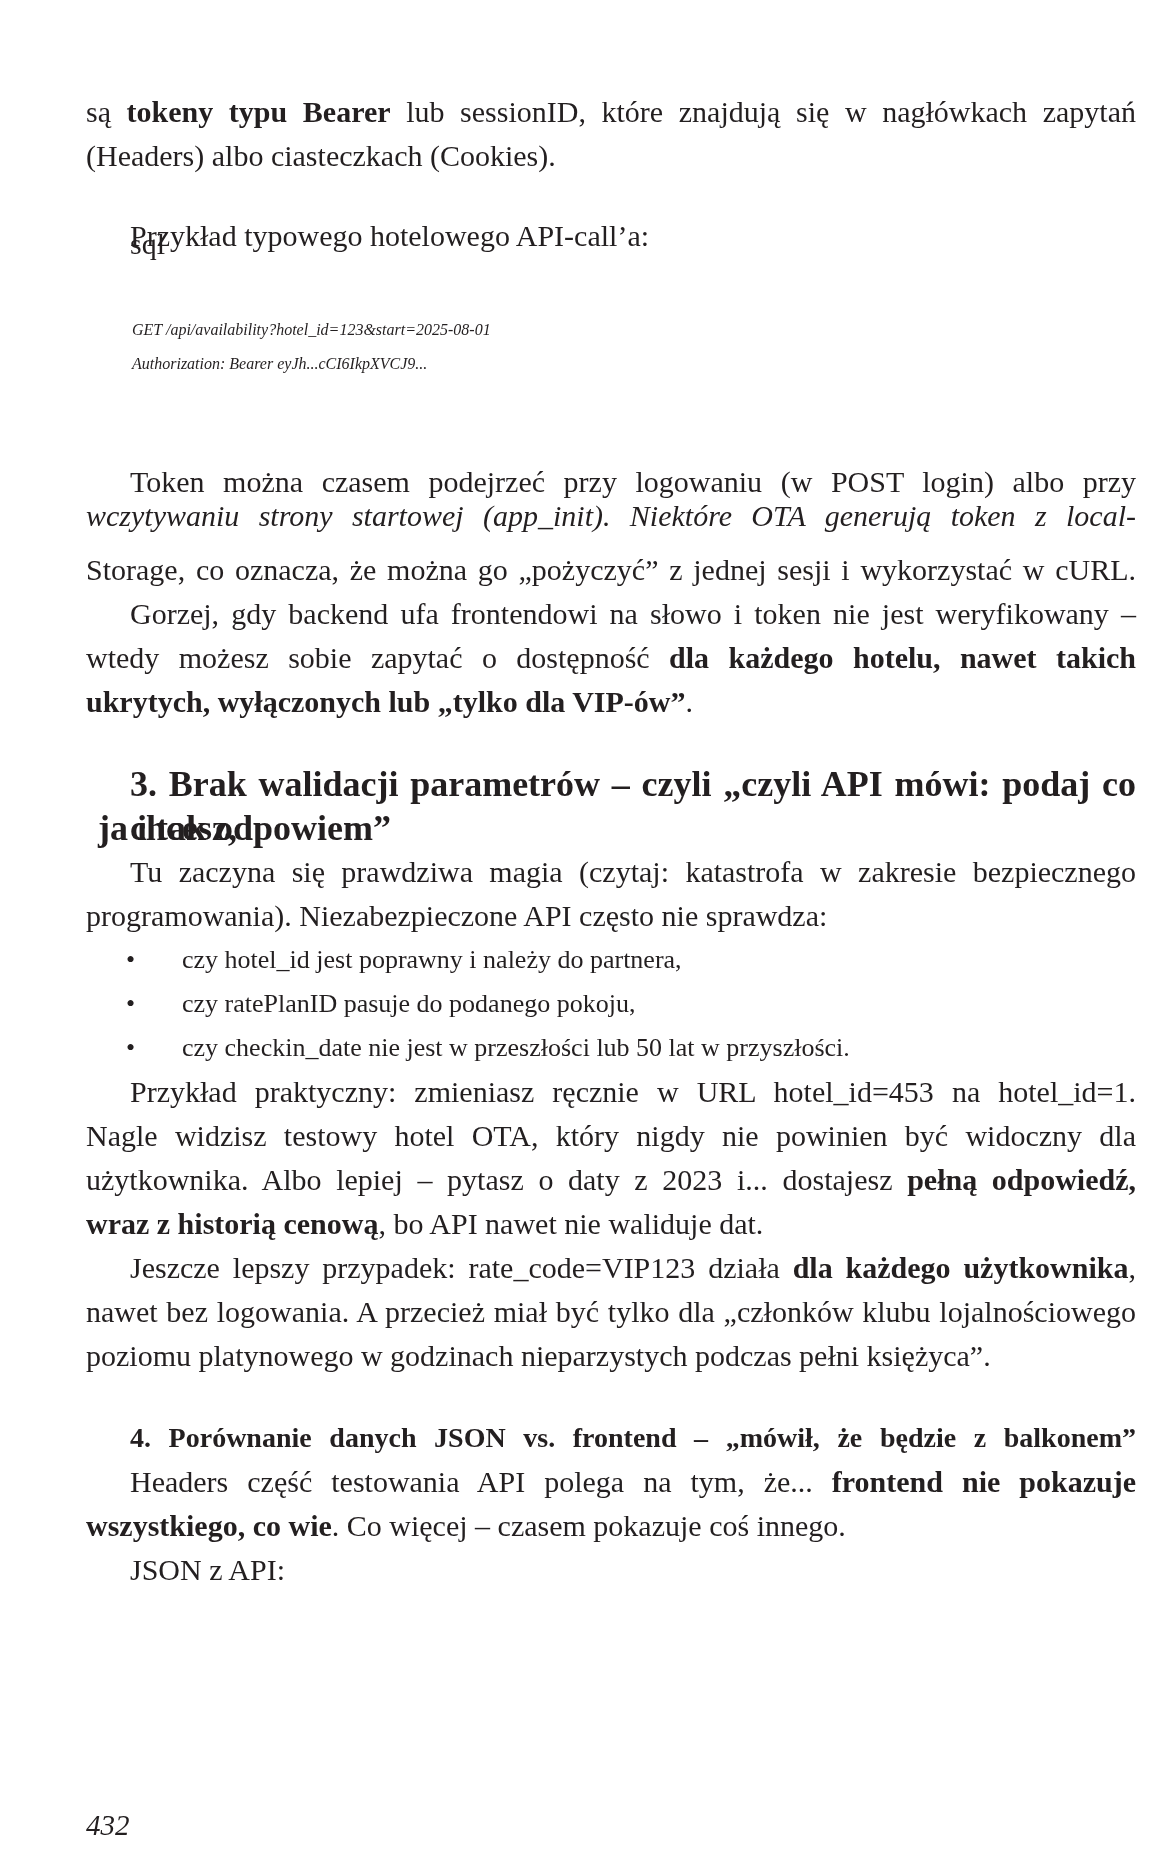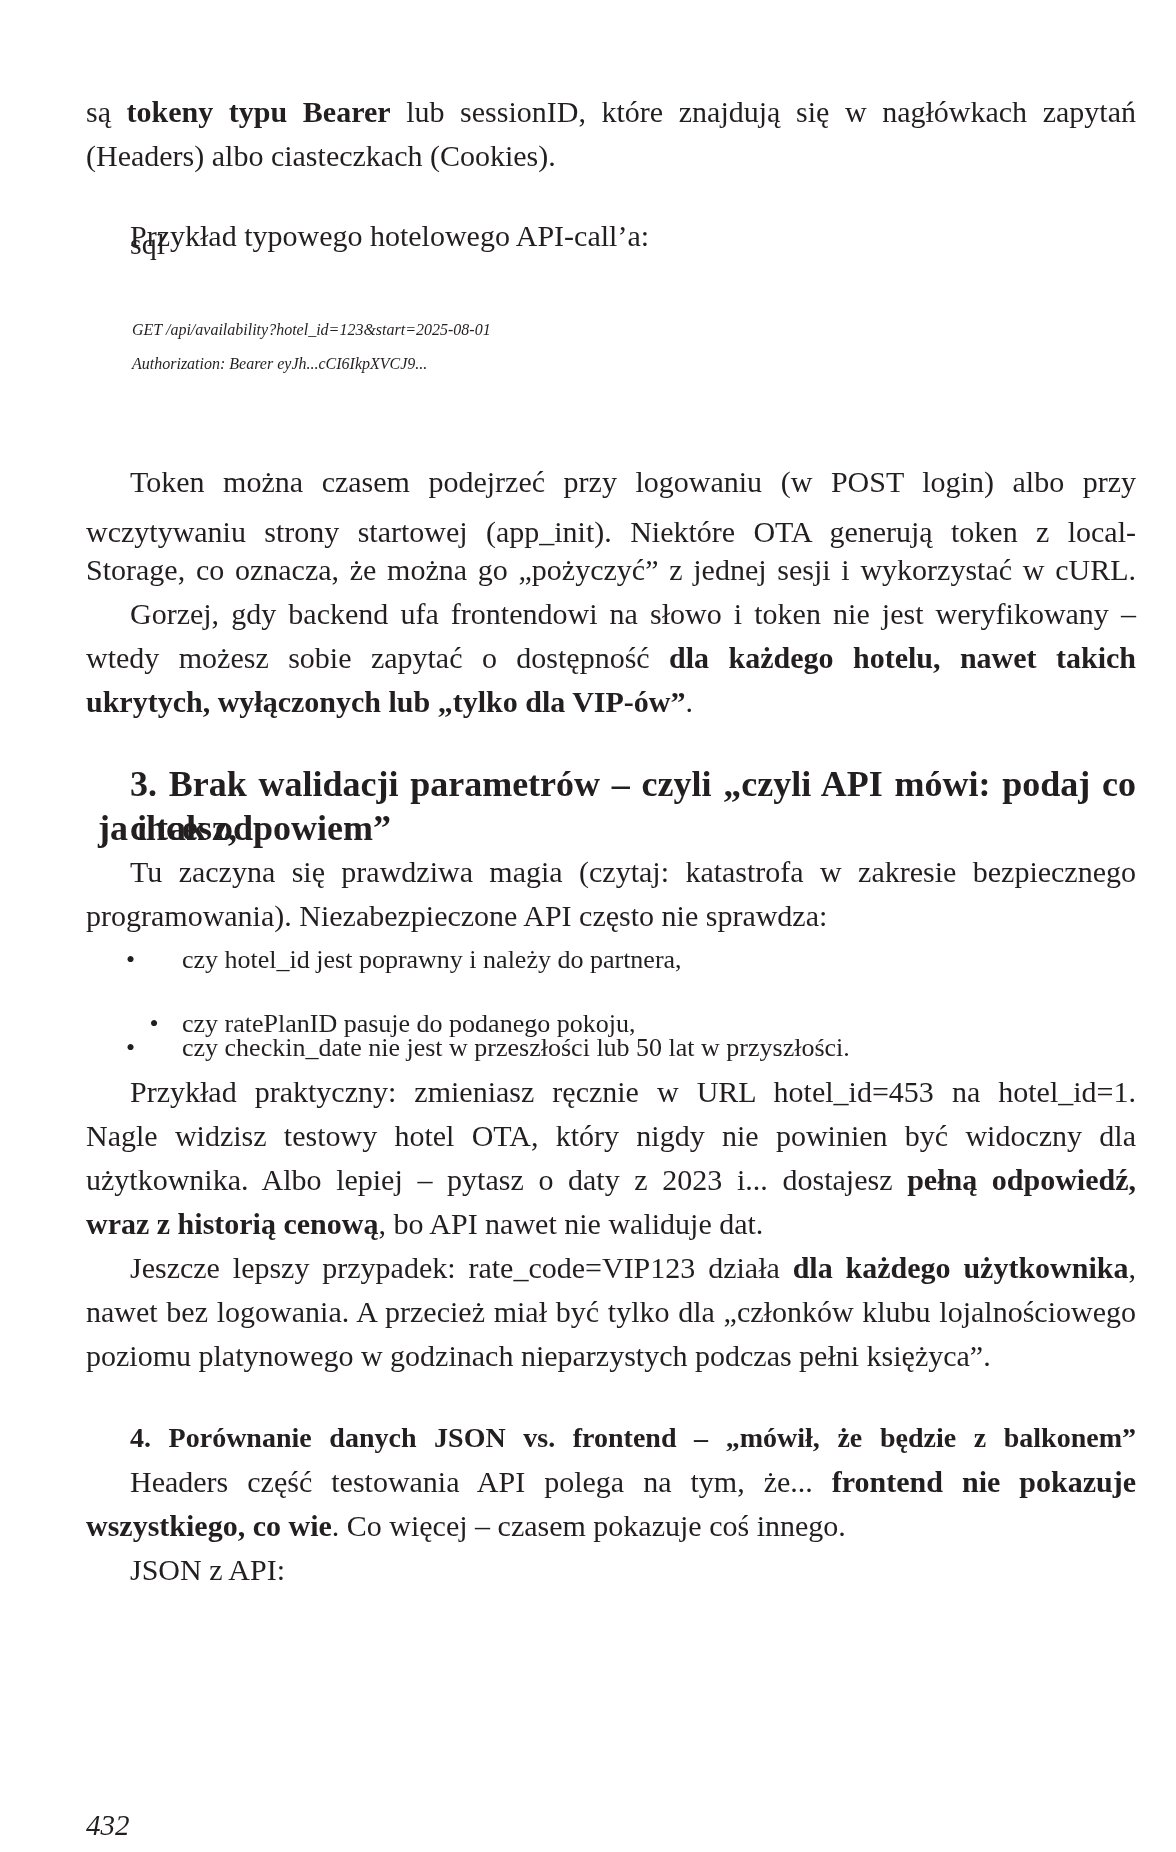--- a/index.html
+++ b/index.html
@@ -81,41 +81,41 @@
     <span>są </span><b>tokeny typu Bearer</b><span> lub sessionID, które znajdują się w nagłówkach zapytań</span>
   </div>
   <div class="line" style="top:44px;">(Headers) albo ciasteczkach (Cookies).</div>
   <div class="line indent" style="top:88px;margin-top:36px;">Przykład typowego hotelowego API-call’a:</div>
   <div class="line indent" style="top:132px;text-align:center;">sql</div>
 
   <div class="code" style="top:223px;">GET /api/availability?hotel_id=123&amp;start=2025-08-01</div>
   <div class="code" style="top:257px;">Authorization: Bearer eyJh...cCI6IkpXVCJ9...</div>
 
   <div class="line indent justify" style="top:370px;">Token można czasem podejrzeć przy logowaniu (w POST login) albo przy</div>
-  <div class="line justify" style="top:420px;">wczytywaniu strony startowej (app_init). Niektóre OTA generują token z local-</div>
+  <div class="line justify" style="top:404px;font-style:italic;">wczytywaniu strony startowej (app_init). Niektóre OTA generują token z local-</div>
   <div class="line justify" style="top:458px;">Storage, co oznacza, że można go „pożyczyć” z jednej sesji i wykorzystać w cURL.</div>
 
   <div class="line indent justify" style="top:502px;">Gorzej, gdy backend ufa frontendowi na słowo i token nie jest weryfikowany –</div>
   <div class="line justify" style="top:546px;">
     <span>wtedy możesz sobie zapytać o dostępność </span><b>dla każdego hotelu, nawet takich</b>
   </div>
   <div class="line" style="top:590px;">
     <b>ukrytych, wyłączonych lub „tylko dla VIP-ów”</b><span>.</span>
   </div>
 
   <div class="heading indent justify" style="top:672px; width:1006px; text-align:justify; text-align-last:justify; white-space:normal;">3. Brak walidacji parametrów – czyli „czyli API mówi: podaj co chcesz,</div>
   <div class="heading" style="top:716px; left:12px;">ja i tak odpowiem”</div>
 
   <div class="line indent justify" style="top:760px;">Tu zaczyna się prawdziwa magia (czytaj: katastrofa w zakresie bezpiecznego</div>
   <div class="line" style="top:804px;">programowania). Niezabezpieczone API często nie sprawdza:</div>
 
   <div class="bullet" style="top:848px;">
     <span class="bullet-dot">•</span><span>czy hotel_id jest poprawny i należy do partnera,</span>
   </div>
-  <div class="bullet" style="top:912px;text-align:center;">
+  <div class="bullet" style="top:892px;">
     <span class="bullet-dot">•</span><span>czy ratePlanID pasuje do podanego pokoju,</span>
   </div>
   <div class="bullet" style="top:936px;">
     <span class="bullet-dot">•</span><span>czy checkin_date nie jest w przeszłości lub 50 lat w przyszłości.</span>
   </div>
 
   <div class="line indent justify" style="top:980px;">Przykład praktyczny: zmieniasz ręcznie w URL hotel_id=453 na hotel_id=1.</div>
   <div class="line justify" style="top:1024px;">Nagle widzisz testowy hotel OTA, który nigdy nie powinien być widoczny dla</div>
   <div class="line justify" style="top:1068px;">
     <span>użytkownika. Albo lepiej – pytasz o daty z 2023 i... dostajesz </span><b>pełną odpowiedź,</b>

